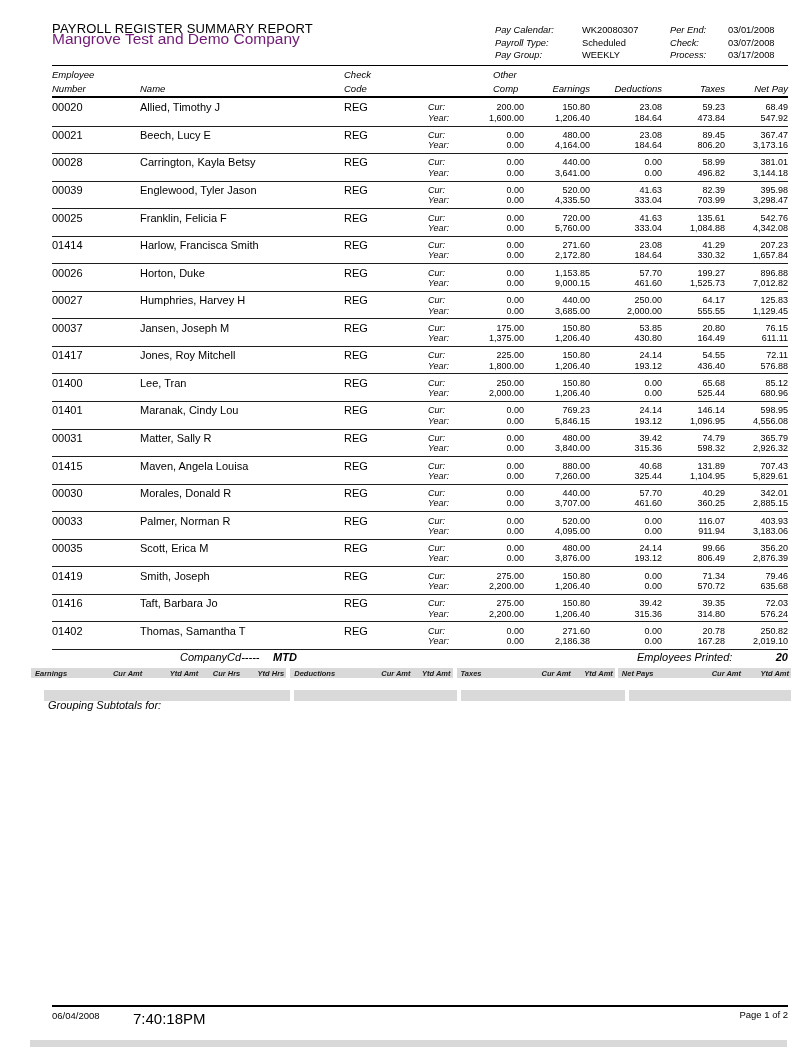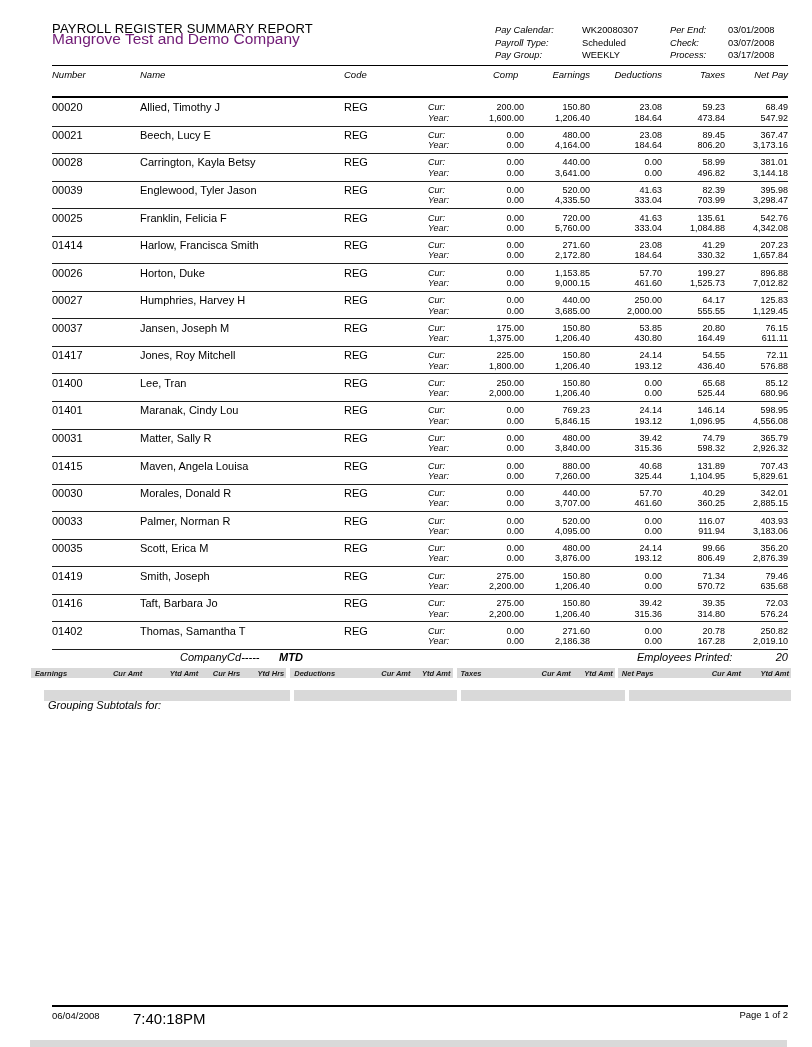--- a/index.html
+++ b/index.html
@@ -34,23 +34,23 @@
   .row-line{font-size:9px;line-height:10.3px;white-space:nowrap;}
   .cell{overflow:visible;}
   .c-ident{font-size:11px;}
   .lab-cy{font-style:italic;}
   .val{text-align:right;}
 
   
   .grouping{left:31px;top:651px;width:760px;height:15px;font-size:11px;font-style:italic;white-space:nowrap;}
   .grouping .g-label{position:absolute;left:17px;margin-top:48px;}
   .grouping .g-field{position:absolute;left:149px;}
-  .grouping .g-value{position:absolute;left:248px;font-weight:bold;}
+  .grouping .g-value{position:absolute;left:242px;font-weight:bold;}
   .grouping .g-printed{position:absolute;left:594px;margin-left:12px;}
-  .grouping .g-count{position:absolute;right:3px;font-weight:normal;}
+  .grouping .g-count{position:absolute;right:3px;font-weight:bold;}
 
   .bar{left:31px;top:668px;width:760px;height:10px;display:flex;}
   .bar-seg{background:#d9d9d9;height:10px;box-sizing:border-box;display:flex;align-items:center;
            font-size:7.5px;font-style:italic;font-weight:bold;color:#1a1a1a;
            padding:0 2px 0 4px;white-space:nowrap;}
   .bar-name{flex:1;text-align:left;}
   .bar-col{text-align:right;}
 
   .sub-box{background:#d9d9d9;height:11px;top:690px;}
   .box1{left:44px;width:246px;}
@@ -82,20 +82,31 @@
   <span class="lab">Pay Group:</span>
   <span>WEEKLY</span>
   <span class="lab">Process:</span>
   <span>03/17/2008</span>
 </div>
 
 <div class="abs rule1"></div>
 
 <div class="abs colheads">
   <div class="grid9 r">
+    <span>Employee</span>
+    <span></span>
+    <span>Check</span>
+    <span></span>
+    <span class="comp">Other</span>
+    <span></span>
+      <span></span>
+      <span></span>
+      <span></span>
+  </div>
+  <div class="grid9 r">
     <span>Number</span>
     <span>Name</span>
     <span>Code</span>
     <span></span>
     <span class="comp">Comp</span>
     <span class="num">Earnings</span>
     <span class="num">Deductions</span>
     <span class="num">Taxes</span>
     <span class="num">Net Pay</span>
   </div>

